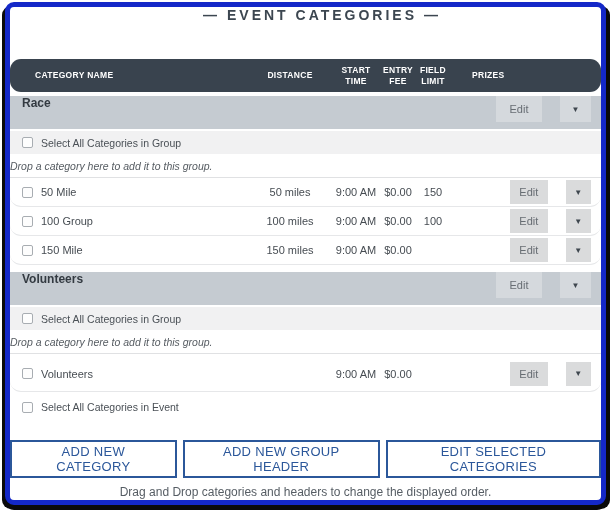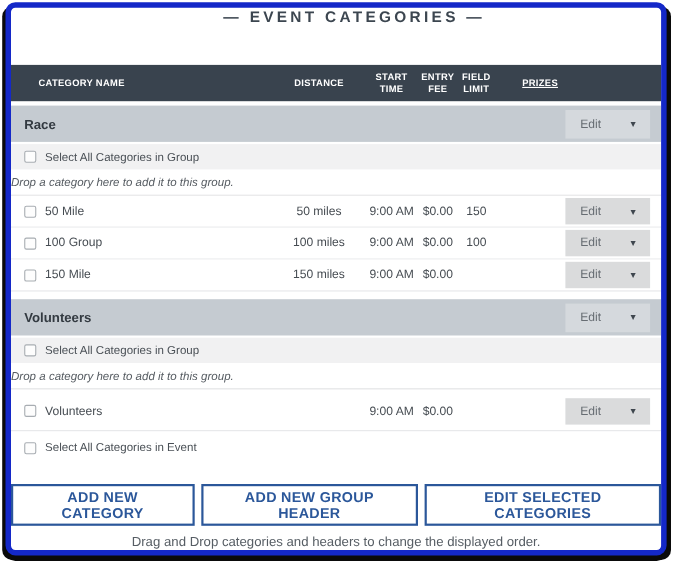--- a/index.html
+++ b/index.html
@@ -13,31 +13,31 @@
     font-family:"Liberation Sans","DejaVu Sans",sans-serif;}
   .frame{
     position:absolute;left:5px;top:2px;width:601px;height:503px;
     background:#fff;border:5px solid var(--frame-blue);border-radius:9px;
     box-shadow:-3px 4px 0 #0a0a0a,4px 4px 0 #0a0a0a,0 5px 0 #0a0a0a;
     overflow:hidden;
   }
   .title-bar{height:52px;display:flex;align-items:flex-start;justify-content:center;margin-left:33px;}
   .page-title{font-size:14px;font-weight:bold;letter-spacing:3px;color:#3c4650;}
 
-  .grid{display:grid;grid-template-columns:1fr 80px 52px 32px 38px 58px 91px;align-items:center;}
+  .grid{display:grid;grid-template-columns:1fr 80px 52px 32px 38px 58px 91px;align-items:center;border-radius:11px;}
 
   .col-header{height:33px;background:var(--header-dark);color:#fff;}
   .hc{font-size:8.5px;font-weight:bold;letter-spacing:.3px;line-height:1.2;}
   .hc.left{padding-left:25px;text-align:left;}
   .hc.center{text-align:center;}
-  .hc.prz{padding-left:20px;text-align:center;text-decoration:underline;}
-
-  .group-bar{height:33px;background:var(--group-bar);display:flex;align-items:center;margin-top:4px;}
+  .hc.prz{padding-left:20px;text-align:left;}
+
+  .group-bar{height:33px;background:var(--group-bar);display:flex;margin-top:4px;}
   .group-name{flex:1;padding-left:12px;font-size:12px;font-weight:bold;color:#333a41;}
-  .actions{display:flex;gap:0;padding-right:10px;}
+  .actions{display:flex;gap:18px;padding-right:10px;}
   .btn-edit{width:46px;height:26px;border:none;background:#d5d9dd;color:#676d73;
     font-size:11px;font-family:inherit;display:flex;align-items:center;justify-content:center;cursor:pointer;}
   .btn-arrow{width:31px;height:26px;border:none;background:#d5d9dd;color:#3e464e;
     font-size:8px;display:flex;align-items:center;justify-content:center;cursor:pointer;}
   .row .btn-edit,.row .btn-arrow{background:#dadbdc;height:24px;}
 
   .select-row{height:23px;background:#f1f1f2;display:flex;align-items:center;gap:8px;
     padding-left:12px;margin-top:2px;}
   .select-row .lbl{font-size:10.5px;color:#4a5056;}
   .checkbox{width:11px;height:11px;border:1px solid #a8adb2;border-radius:2px;background:#fdfdfd;flex:none;cursor:pointer;}
@@ -51,21 +51,21 @@
   .row .name-cell .lbl{font-size:11px;color:#464c52;}
   .cell{font-size:11px;color:#464c52;text-align:center;}
   .cell.prz{padding-left:20px;text-align:left;}
   .row .actions{justify-content:flex-end;}
 
   .event-select{display:flex;align-items:center;gap:8px;padding-left:12px;margin-top:5px;height:20px;}
   .event-select .lbl{font-size:10.5px;color:#4a5056;}
 
   .btn-row{display:flex;justify-content:center;gap:6px;margin-top:23px;}
   .big-btn{height:38px;padding:0 19px;background:#fff;border:2px solid var(--accent-blue);
-    color:var(--accent-blue);font-size:13px;font-weight:bold;letter-spacing:.3px;
+    color:var(--accent-blue);font-size:13px;font-weight:normal;letter-spacing:.3px;
     font-family:inherit;cursor:pointer;display:flex;align-items:center;justify-content:center;}
   .footer-hint{margin-top:7px;text-align:center;font-size:12px;color:#565d64;}
 </style>
 </head>
 <body>
 
 <div class="frame">
 
   <div class="title-bar">
     <span class="page-title">— EVENT CATEGORIES —</span>

